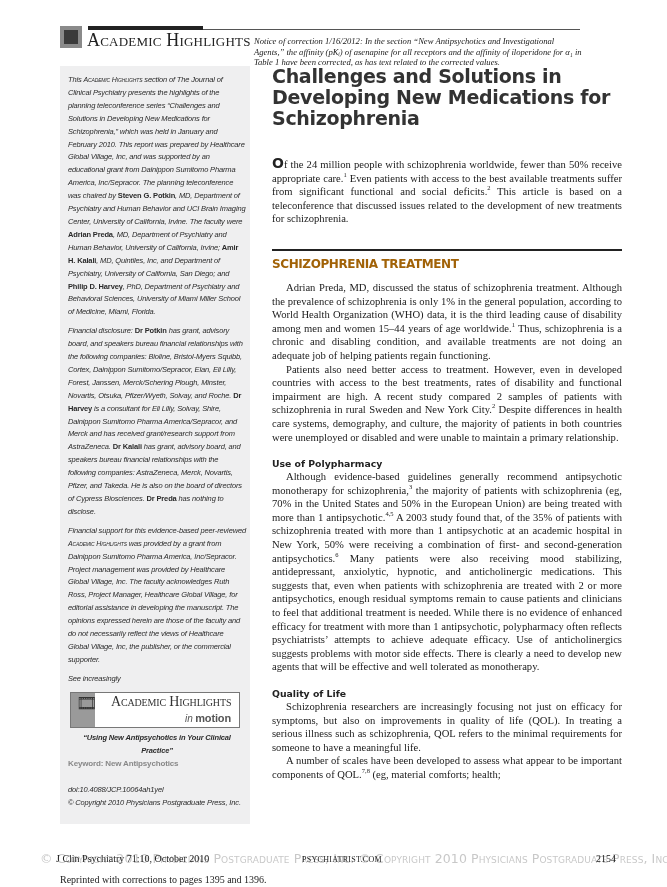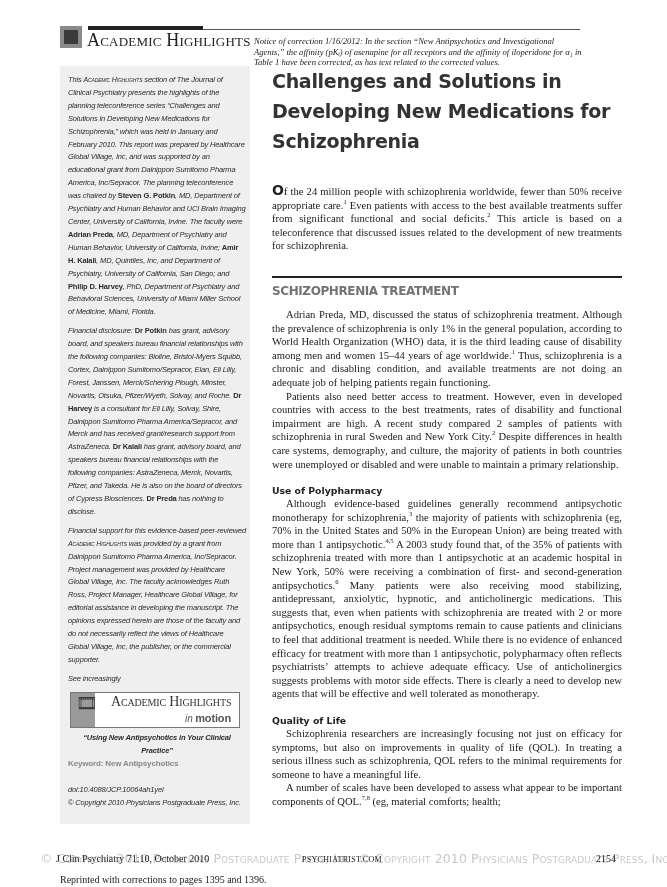--- a/index.html
+++ b/index.html
@@ -25,26 +25,26 @@
   .sb-logo-title { position: absolute; left: 40px; top: 3px; font-family: "Liberation Serif", serif; font-style: normal; font-variant: small-caps; font-size: 14px; color: #333; white-space: nowrap; }
   .sb-logo-sub { position: absolute; right: 8px; top: 19px; font-family: "Liberation Sans", sans-serif; font-style: italic; font-size: 10px; color: #555; white-space: nowrap; }
   .sb-logo-sub b { font-size: 11px; }
   .sb-quote { font-weight: bold; font-style: italic; text-align: center; }
   .sb-site { font-family: "Liberation Serif", serif; font-style: normal; font-size: 9px; }
   .sb-keyword { font-style: normal; font-weight: bold; color: #888; font-size: 8px; }
   .sb-doi { margin-top: 14px; }
 
   
   .main { position: absolute; left: 272px; top: 66px; width: 350px; }
-  .title { font-family: "DejaVu Sans", sans-serif; font-weight: bold; font-size: 19px; line-height: 30px; color: #333; letter-spacing: -0.3px; margin: 0; }
+  .title { font-family: "DejaVu Sans", sans-serif; font-weight: bold; font-size: 19px; line-height: 21px; color: #333; letter-spacing: -0.3px; margin: 0; }
   .lead { margin-top: 28px; font-size: 10.6px; line-height: 13.6px; text-align: justify; }
   .lead .dropcap { font-family: "DejaVu Sans", sans-serif; font-weight: bold; font-size: 14px; color: #222; }
   sup { font-size: 6.5px; line-height: 0; }
   .rule { height: 2px; background: #222; margin: 23px 0 6px 0; }
-  .section-h { font-family: "DejaVu Sans", sans-serif; font-weight: bold; font-size: 12px; letter-spacing: -0.4px; color: #737373; margin: 0 0 10px 0; }
+  .section-h { font-family: "DejaVu Sans", sans-serif; font-weight: bold; font-size: 12px; letter-spacing: -0.4px; color: #a16207; margin: 0 0 10px 0; }
   .sub-h { font-family: "DejaVu Sans", sans-serif; font-weight: bold; font-size: 9.3px; color: #222; margin: 0; line-height: 13px; }
   .para { font-size: 10.6px; line-height: 13.6px; text-align: justify; margin: 0; text-indent: 14px; }
   .gap { height: 13px; }
 
   
   .reprint { position: absolute; left: 60px; top: 838px; font-size: 10px; color: #222; white-space: nowrap; margin-top: 36px; }
   .watermark { position: absolute; left: 40px; top: 851px; font-family: "DejaVu Sans", sans-serif; font-variant: small-caps; font-size: 12.5px; color: #c8c8c8; white-space: nowrap; letter-spacing: 0.1px; }
   .foot-journal { position: absolute; left: 56px; top: 853px; font-size: 10px; color: #222; white-space: nowrap; }
   .foot-site { position: absolute; left: 302px; top: 855px; font-size: 8px; color: #222; letter-spacing: 0.3px; white-space: nowrap; }
   .foot-page { position: absolute; left: 596px; top: 853px; font-size: 10px; color: #222; }

